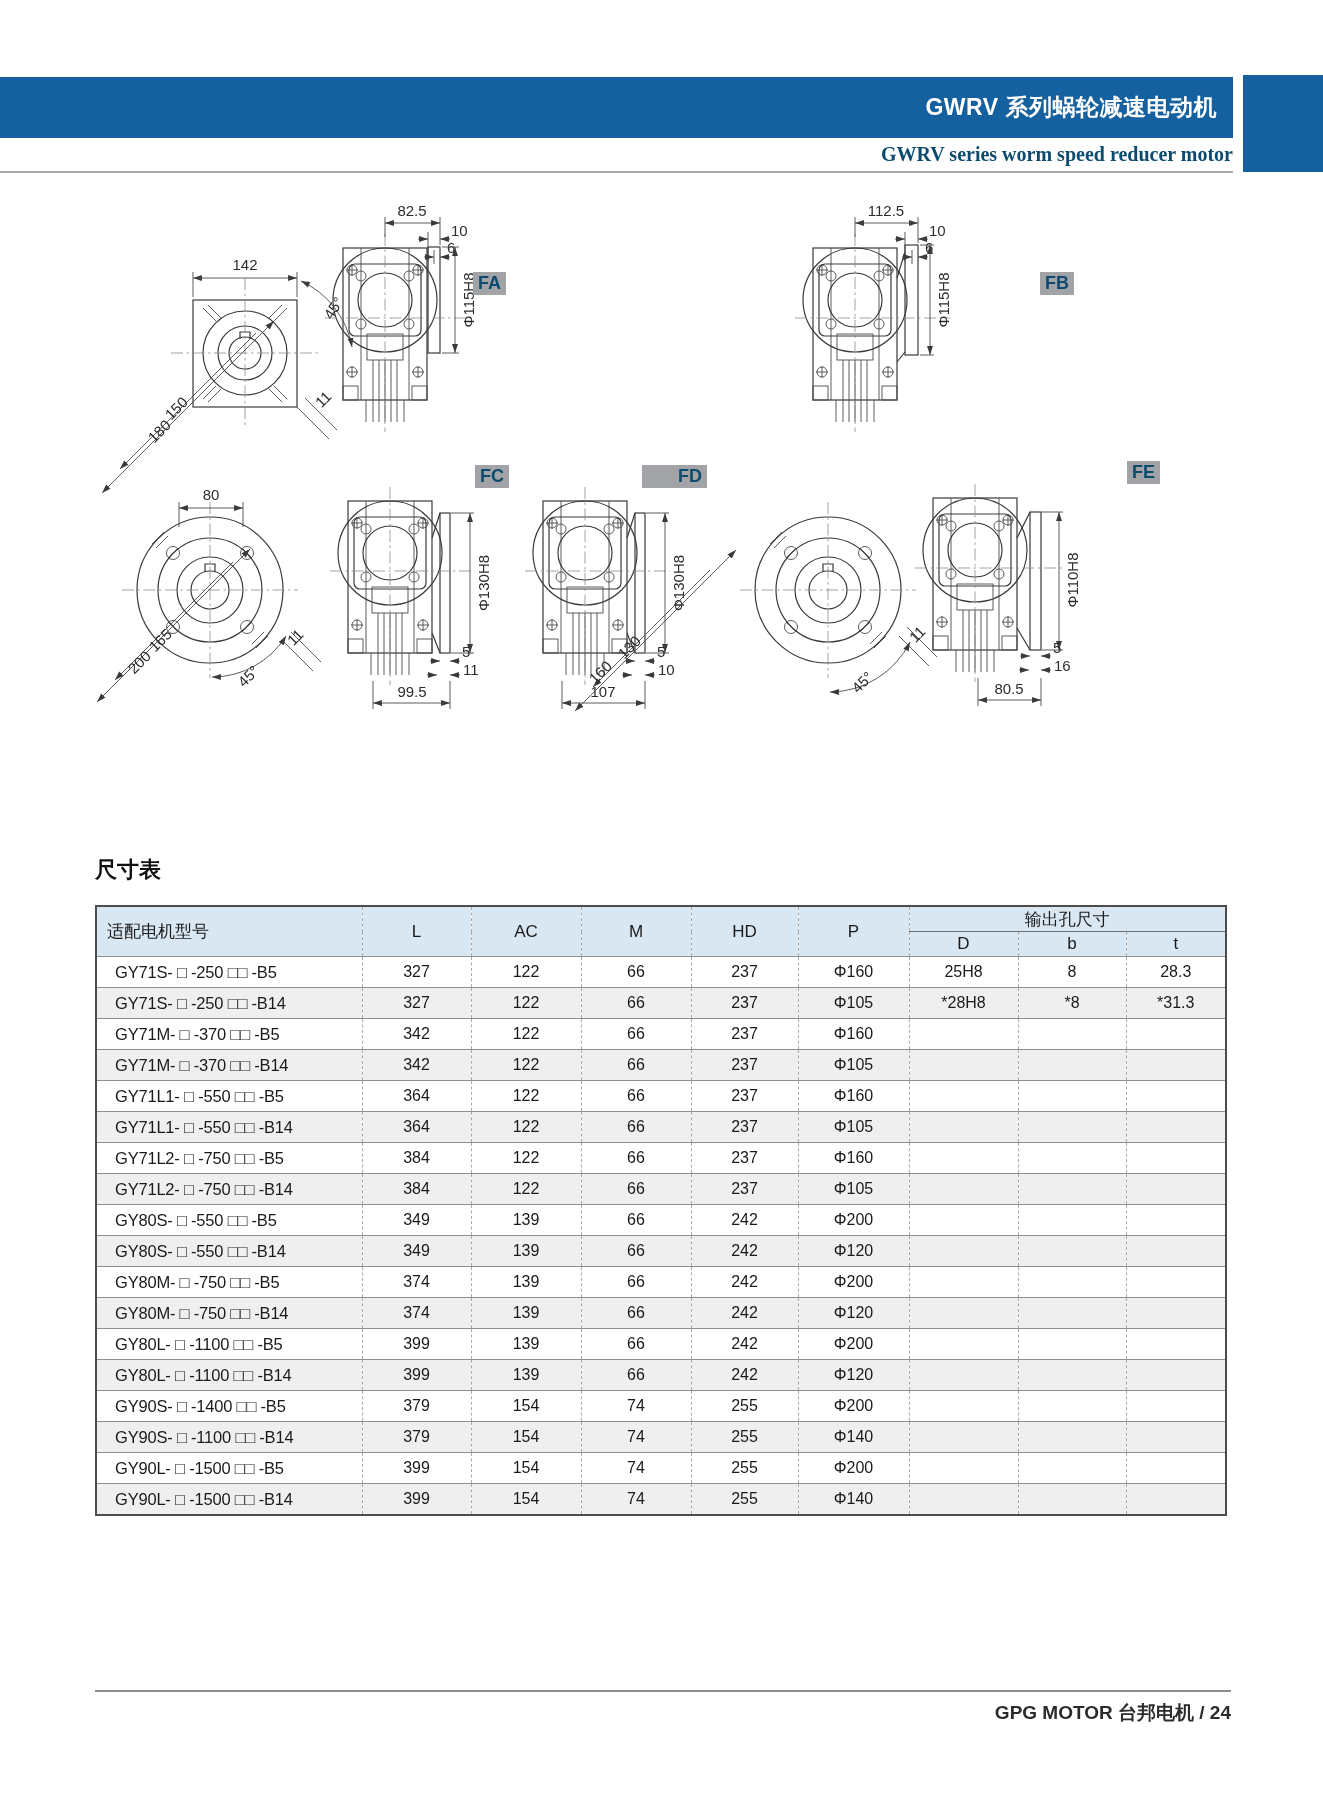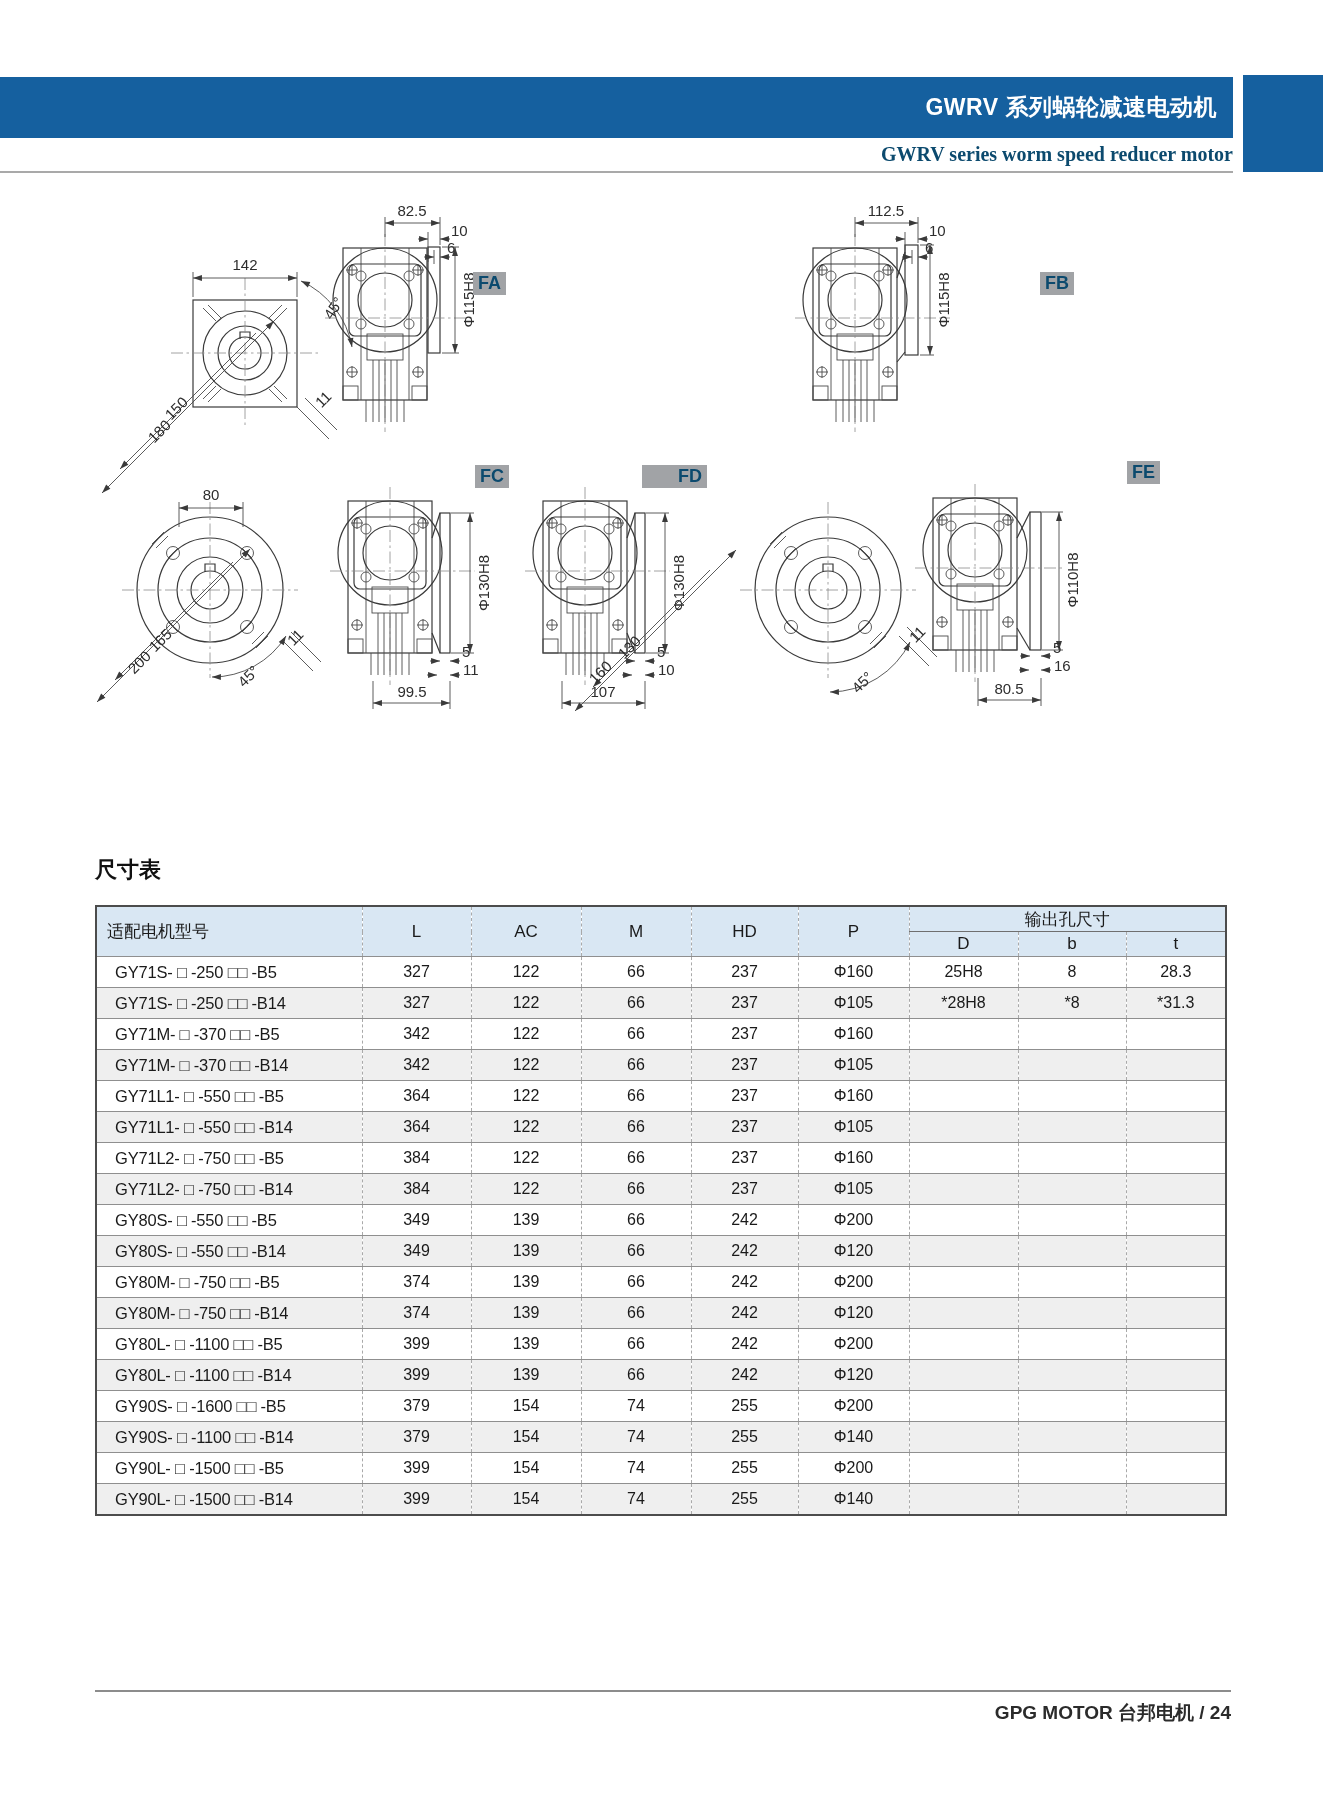--- a/index.html
+++ b/index.html
@@ -491,21 +491,21 @@
           <td>399</td>
           <td>139</td>
           <td>66</td>
           <td>242</td>
           <td>Φ120</td>
           <td></td>
           <td></td>
           <td></td>
         </tr>
         <tr>
-          <td class="model">GY90S- □ -1600 □□ -B5</td>
+          <td class="model">GY90S- □ -1400 □□ -B5</td>
           <td>379</td>
           <td>154</td>
           <td>74</td>
           <td>255</td>
           <td>Φ200</td>
           <td></td>
           <td></td>
           <td></td>
         </tr>
         <tr>

